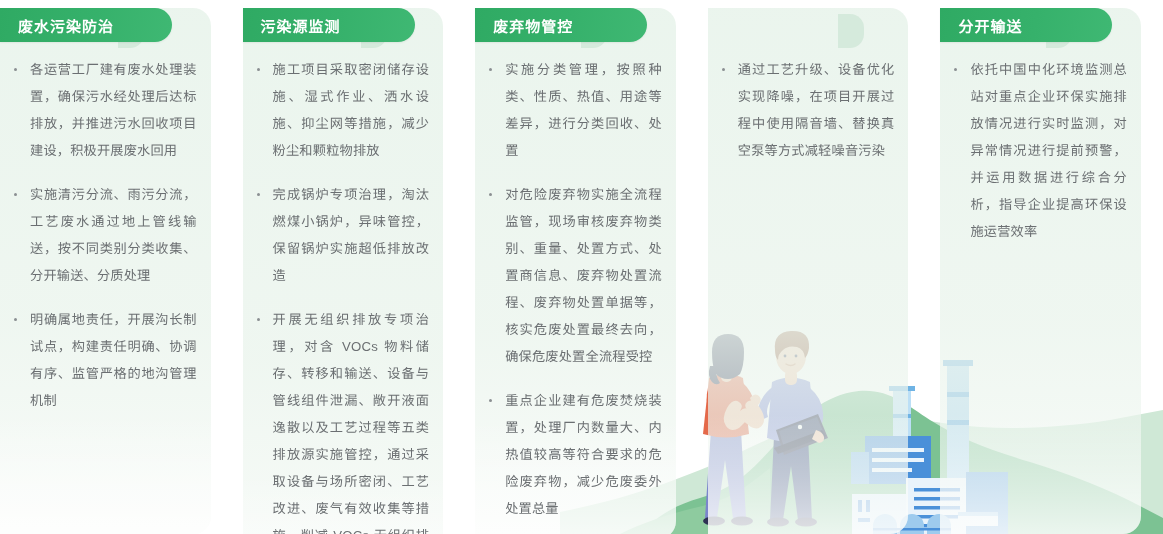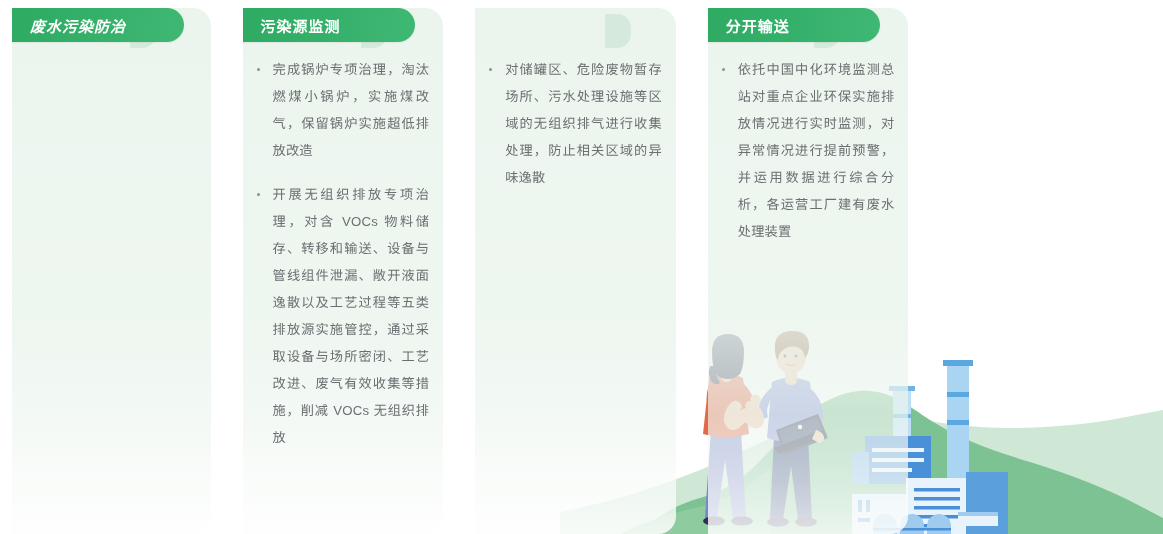--- a/index.html
+++ b/index.html
@@ -95,21 +95,21 @@
   }
   .bullets li::before{
     content:"";
     position:absolute;
     left:6px;top:12px;
     width:3px;height:3px;
     border-radius:50%;
     background:#8b8f92;
   }
   
-  .column:first-child .card{margin-left:12px;font-style:italic;}
+  .column:first-child .card{margin-left:0;}
 </style>
 </head>
 <body>
 
 <svg id="illustration" viewBox="0 0 1163 534" aria-hidden="true">
 
   <path d="M560 534 L560 512 C620 500 660 486 700 470 C745 452 780 430 820 420 C865 409 905 418 950 424 C1000 431 1060 428 1110 420 L1163 410 L1163 534 Z" fill="#cfe8d6"></path>
 
   <path d="M645 534 C650 520 672 506 700 498 C735 488 752 470 772 448 C795 423 820 398 852 392 C886 386 905 404 930 420 C960 439 990 450 1030 462 C1070 474 1110 490 1140 506 L1163 518 L1163 534 Z" fill="#7cc293"></path>
   <path d="M620 534 C640 524 668 514 694 508 C718 503 736 494 752 482 L770 468 L770 534 Z" fill="#8ecb9f"></path>
@@ -206,47 +206,64 @@
     <path d="M786 364 q5 3 9 0" stroke="#c98a68" stroke-width="1.4" fill="none" stroke-linecap="round"></path>
   </g>
 </svg>
 
 <div id="board">
 
   <div class="column">
     <div class="card">
       <div class="tab-shadow" style="left:118px;"></div>
       <div class="tab">废水污染防治</div>
+      <ul class="bullets">
+        <li>各运营工厂建有废水处理装置，确保污水经处理后达标排放，并推进污水回收项目建设，积极开展废水回用</li>
+        <li>实施清污分流、雨污分流，工艺废水通过地上管线输送，按不同类别分类收集、分开输送、分质处理</li>
+        <li>明确属地责任，开展沟长制试点，构建责任明确、协调有序、监管严格的地沟管理机制</li>
+      </ul>
     </div>
   </div>
 
   <div class="column">
     <div class="card">
       <div class="tab-shadow" style="left:118px;"></div>
       <div class="tab">污染源监测</div>
       <ul class="bullets">
-        <li>完成锅炉专项治理，淘汰燃煤小锅炉，实施煤改气，保留锅炉实施超低排放改造</li>
+        <li>施工项目采取密闭储存设施、湿式作业、洒水设施、抑尘网等措施，减少粉尘和颗粒物排放</li>
+        <li>完成锅炉专项治理，淘汰燃煤小锅炉，异味管控，保留锅炉实施超低排放改造</li>
         <li>开展无组织排放专项治理，对含 VOCs 物料储存、转移和输送、设备与管线组件泄漏、敞开液面逸散以及工艺过程等五类排放源实施管控，通过采取设备与场所密闭、工艺改进、废气有效收集等措施，削减 VOCs 无组织排放</li>
       </ul>
     </div>
   </div>
 
+  <div class="column">
+    <div class="card">
+      <div class="tab-shadow" style="left:106px;"></div>
+      <div class="tab">废弃物管控</div>
+      <ul class="bullets">
+        <li>实施分类管理，按照种类、性质、热值、用途等差异，进行分类回收、处置</li>
+        <li>对危险废弃物实施全流程监管，现场审核废弃物类别、重量、处置方式、处置商信息、废弃物处置流程、废弃物处置单据等，核实危废处置最终去向，确保危废处置全流程受控</li>
+        <li>重点企业建有危废焚烧装置，处理厂内数量大、内热值较高等符合要求的危险废弃物，减少危废委外处置总量</li>
+      </ul>
+    </div>
+  </div>
 
   <div class="column">
     <div class="card">
       <div class="tab-shadow" style="left:130px;"></div>
       <ul class="bullets">
-        <li>对储罐区、危险废物暂存场所、污水处理设施等区域的无组织排气进行收集处理，防止相关区域的异味逸散</li>
+        <li>通过工艺升级、设备优化实现降噪，在项目开展过程中使用隔音墙、替换真空泵等方式减轻噪音污染</li>
       </ul>
     </div>
   </div>
 
   <div class="column">
     <div class="card">
       <div class="tab-shadow" style="left:106px;"></div>
       <div class="tab">分开输送</div>
       <ul class="bullets">
-        <li>依托中国中化环境监测总站对重点企业环保实施排放情况进行实时监测，对异常情况进行提前预警，并运用数据进行综合分析，各运营工厂建有废水处理装置</li>
+        <li>依托中国中化环境监测总站对重点企业环保实施排放情况进行实时监测，对异常情况进行提前预警，并运用数据进行综合分析，指导企业提高环保设施运营效率</li>
       </ul>
     </div>
   </div>
 
 </div>
 
 </body></html>

